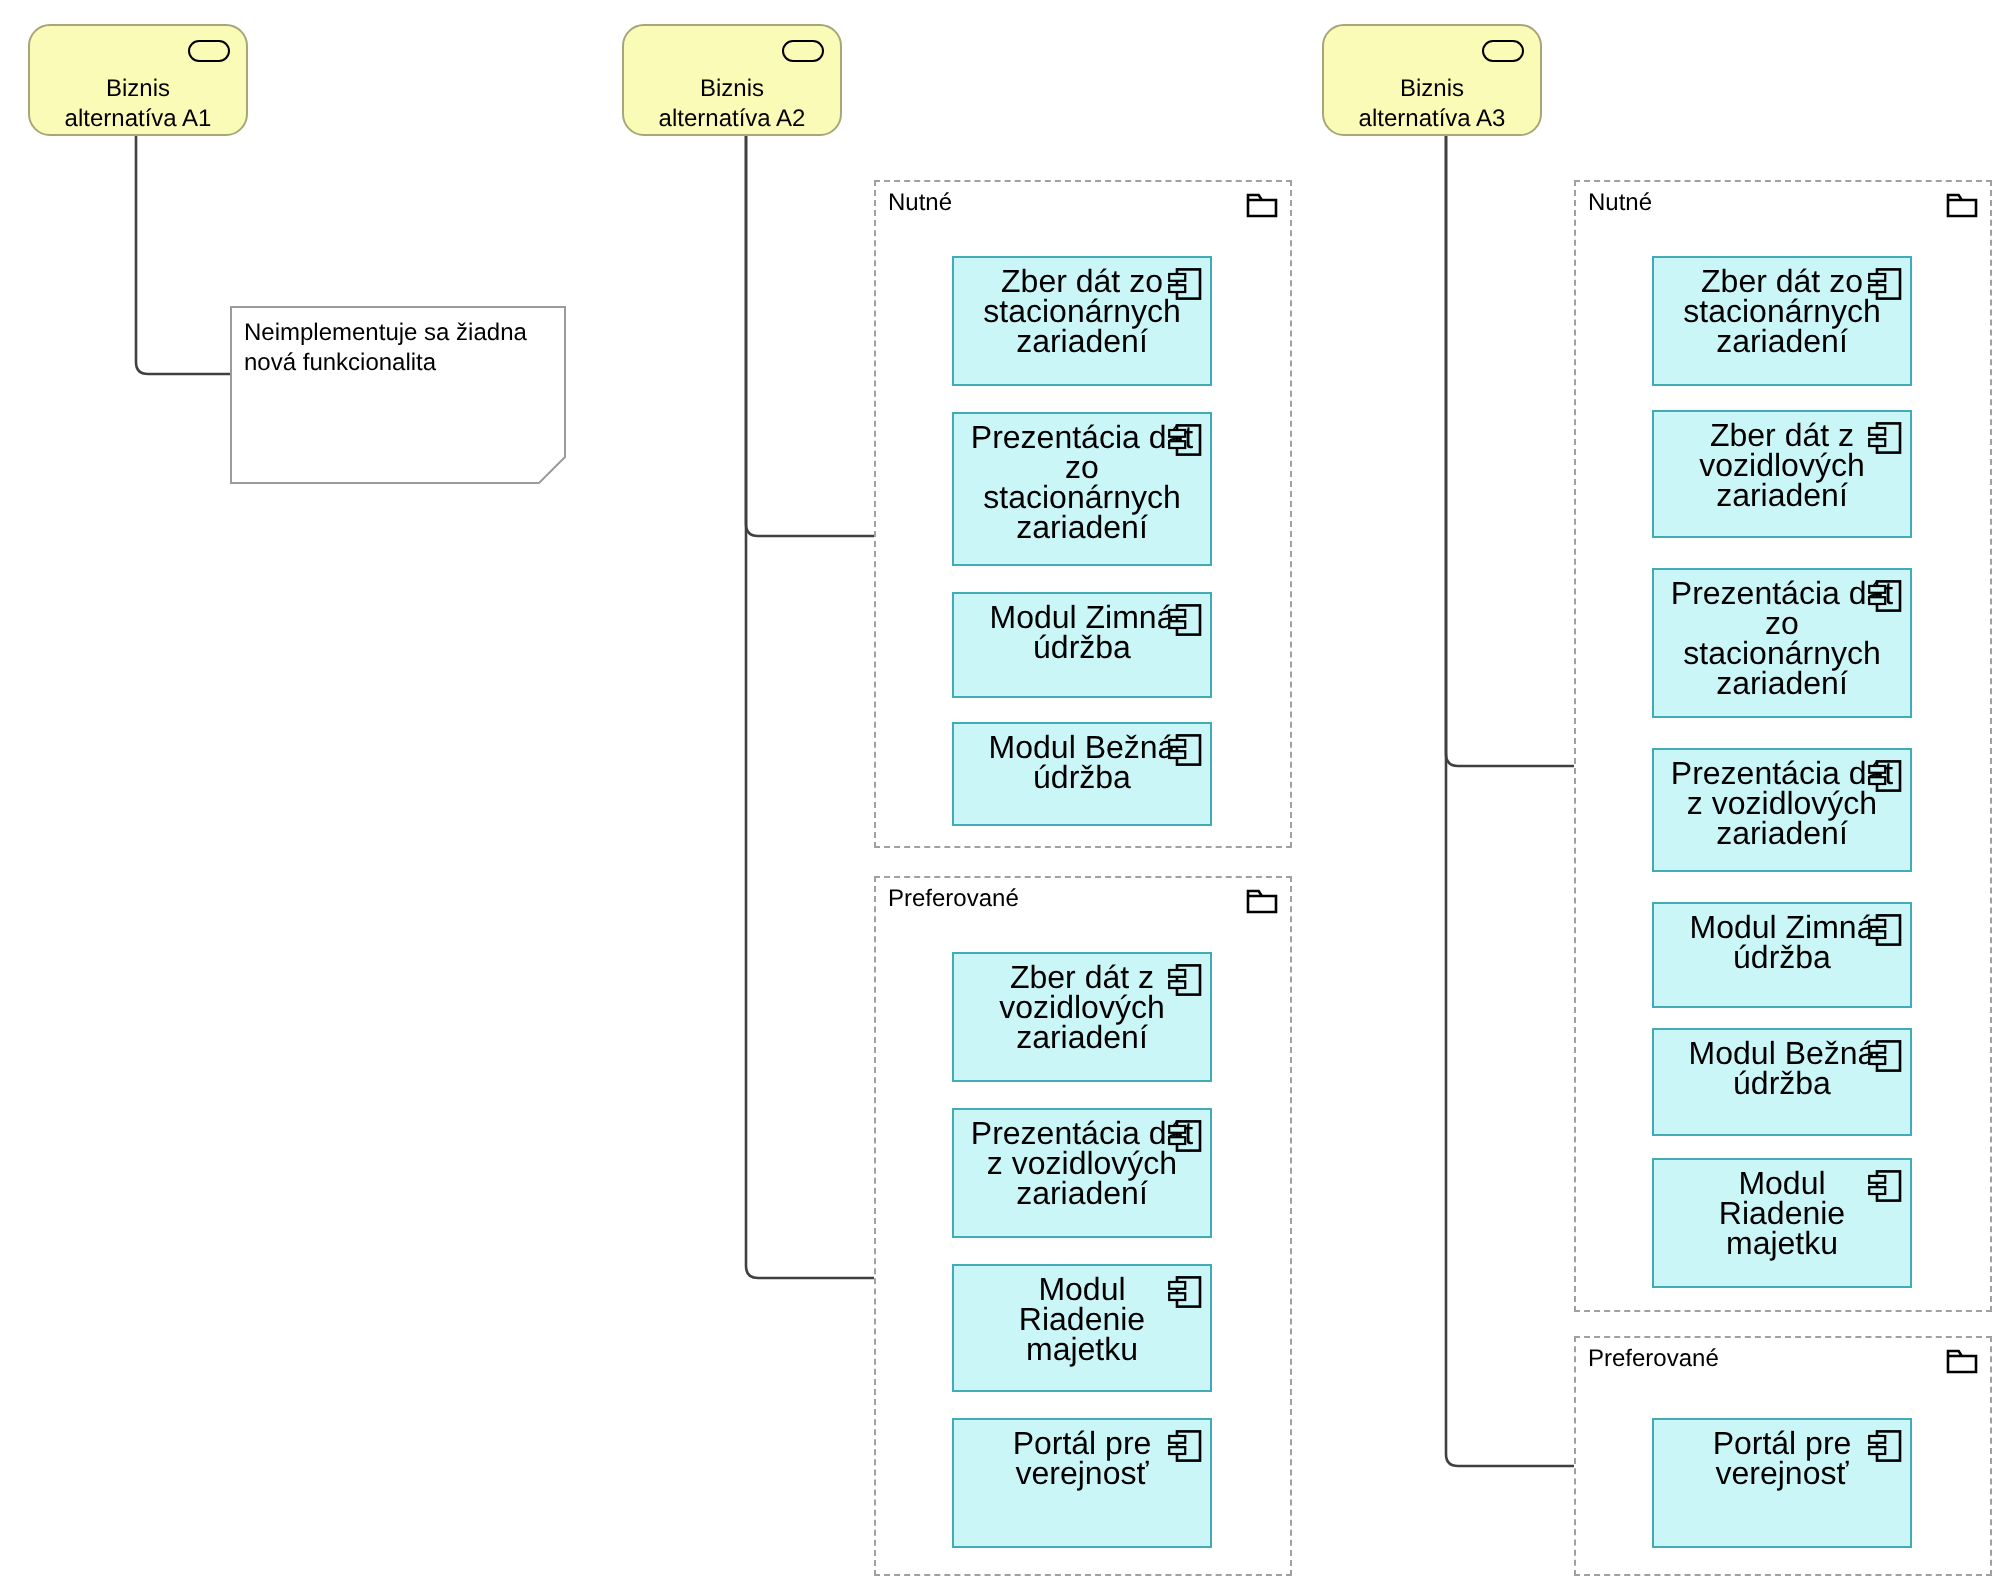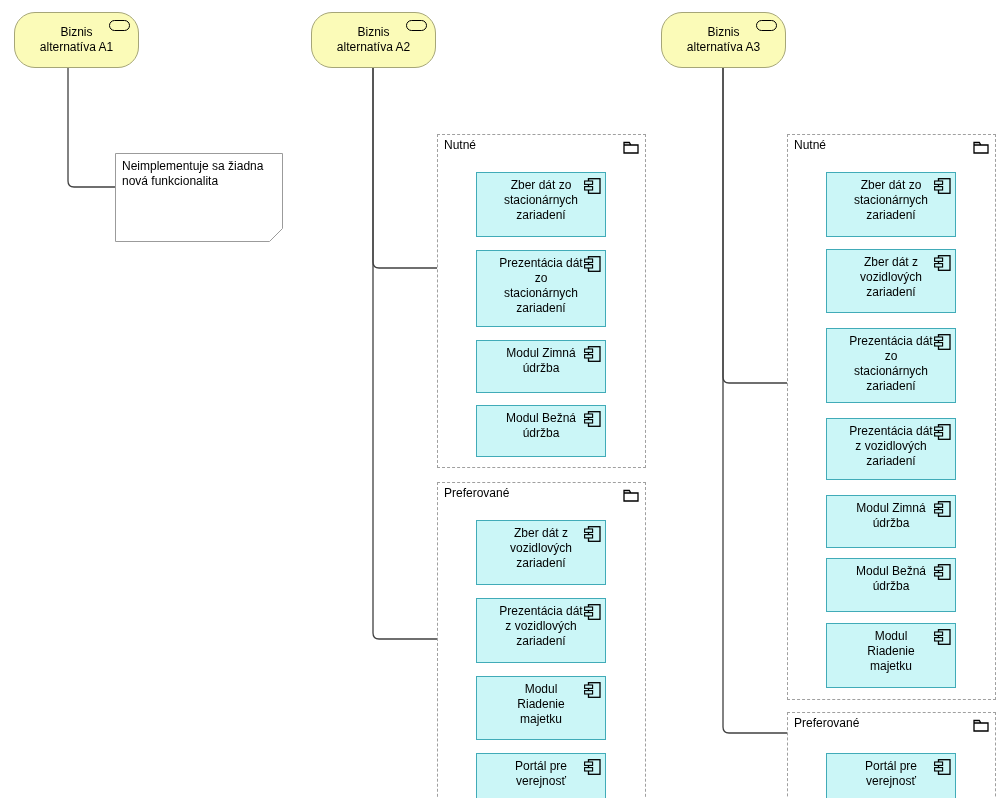--- a/index.html
+++ b/index.html
@@ -8,40 +8,40 @@
     --note-border:#9B9B9B; --group-border:#A0A0A0;
     --connector:#404040; --text:#000000; --background:#FFFFFF;
   }
   *{box-sizing:border-box;margin:0;padding:0;}
   html,body{width:1004px;height:798px;background:var(--background);
     font-family:"Liberation Sans",sans-serif;color:var(--text);overflow:hidden;}
   .canvas{position:relative;width:1004px;height:798px;background:var(--background);}
   .connectors{position:absolute;left:0;top:0;width:1004px;height:798px;}
   .connectors path{fill:none;stroke:var(--connector);stroke-width:1.3;}
 
-  .service-node{position:absolute;width:125px;height:56px;background:var(--business-fill);
-    border:1px solid var(--business-border);border-radius:21px;
-    display:flex;align-items:center;justify-content:center;}
+  .service-node{position:absolute;width:110px;height:56px;background:var(--business-fill);
+    border:1px solid var(--business-border);border-radius:11px;
+    display:flex;align-items:flex-end;justify-content:center;}
   .node-label{font-size:12px;line-height:15px;text-align:center;white-space:pre-line;}
   .stadium-icon{position:absolute;right:8px;top:7px;width:21px;height:11px;
     border:1.6px solid #000;border-radius:7px;}
 
   .note{position:absolute;left:115px;top:153px;width:168px;height:89px;border-radius:26px;}
   .note-bg{position:absolute;left:0;top:0;}
   .note-bg path{fill:#fff;stroke:var(--note-border);stroke-width:1;}
   .note-text{position:absolute;left:7px;top:6px;width:154px;font-size:12px;line-height:15px;}
 
-  .group{position:absolute;border:1px dashed var(--group-border);background:transparent;margin-top:44px;}
+  .group{position:absolute;border:1px dashed var(--group-border);background:transparent;}
   .group-label{position:absolute;left:6px;top:3px;font-size:12px;}
   .folder-icon{position:absolute;right:6px;top:5px;width:16px;height:13px;}
   .folder-icon svg path{fill:none;stroke:#000;stroke-width:1.3;}
 
   .comp{position:absolute;left:38px;width:130px;background:var(--app-fill);
     border:1px solid var(--app-border);}
-  .comp-label{position:absolute;left:0;right:0;top:5px;font-size:12px;line-height:15px;
+  .comp-label{position:absolute;left:0;right:0;top:5px;font-size:16px;line-height:15px;
     text-align:center;white-space:pre-line;}
   .comp-icon{position:absolute;right:4px;top:5px;width:17px;height:16px;}
   .comp-icon .frame{fill:none;stroke:#000;stroke-width:1.3;}
   .comp-icon .tab{fill:var(--app-fill);stroke:#000;stroke-width:1.1;}
 </style>
 </head>
 <body>
 
 <div class="canvas">
 

